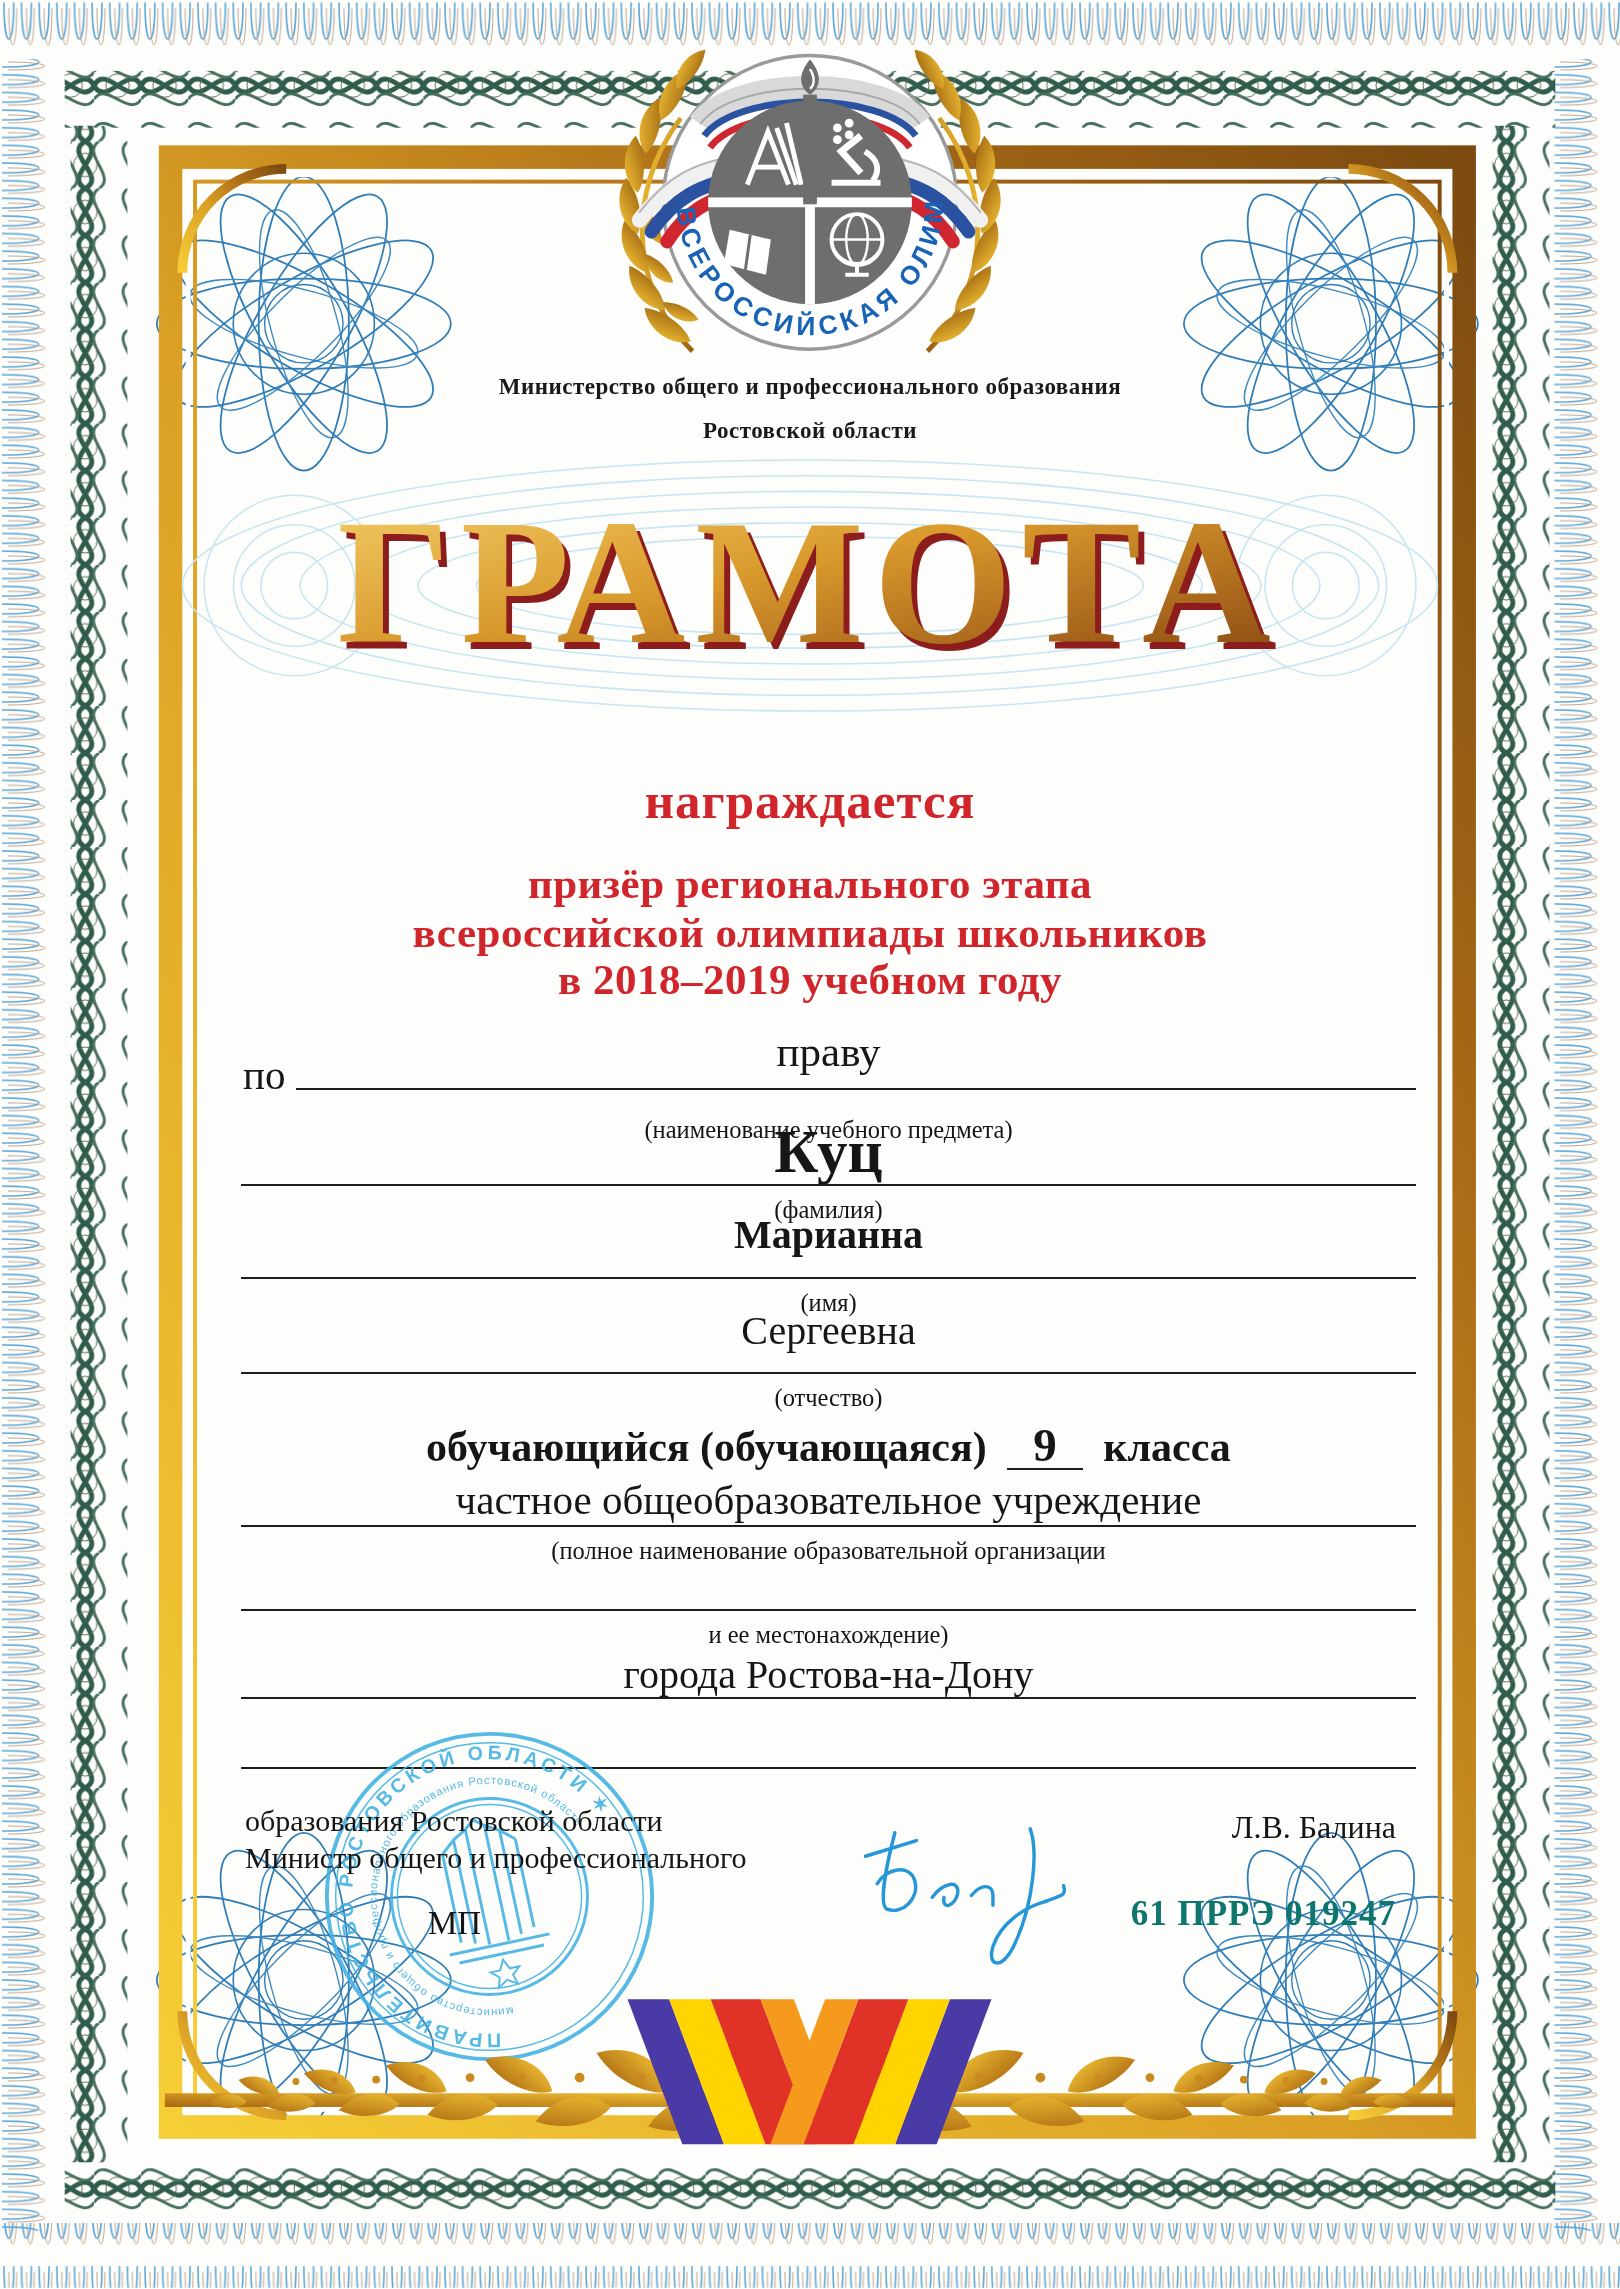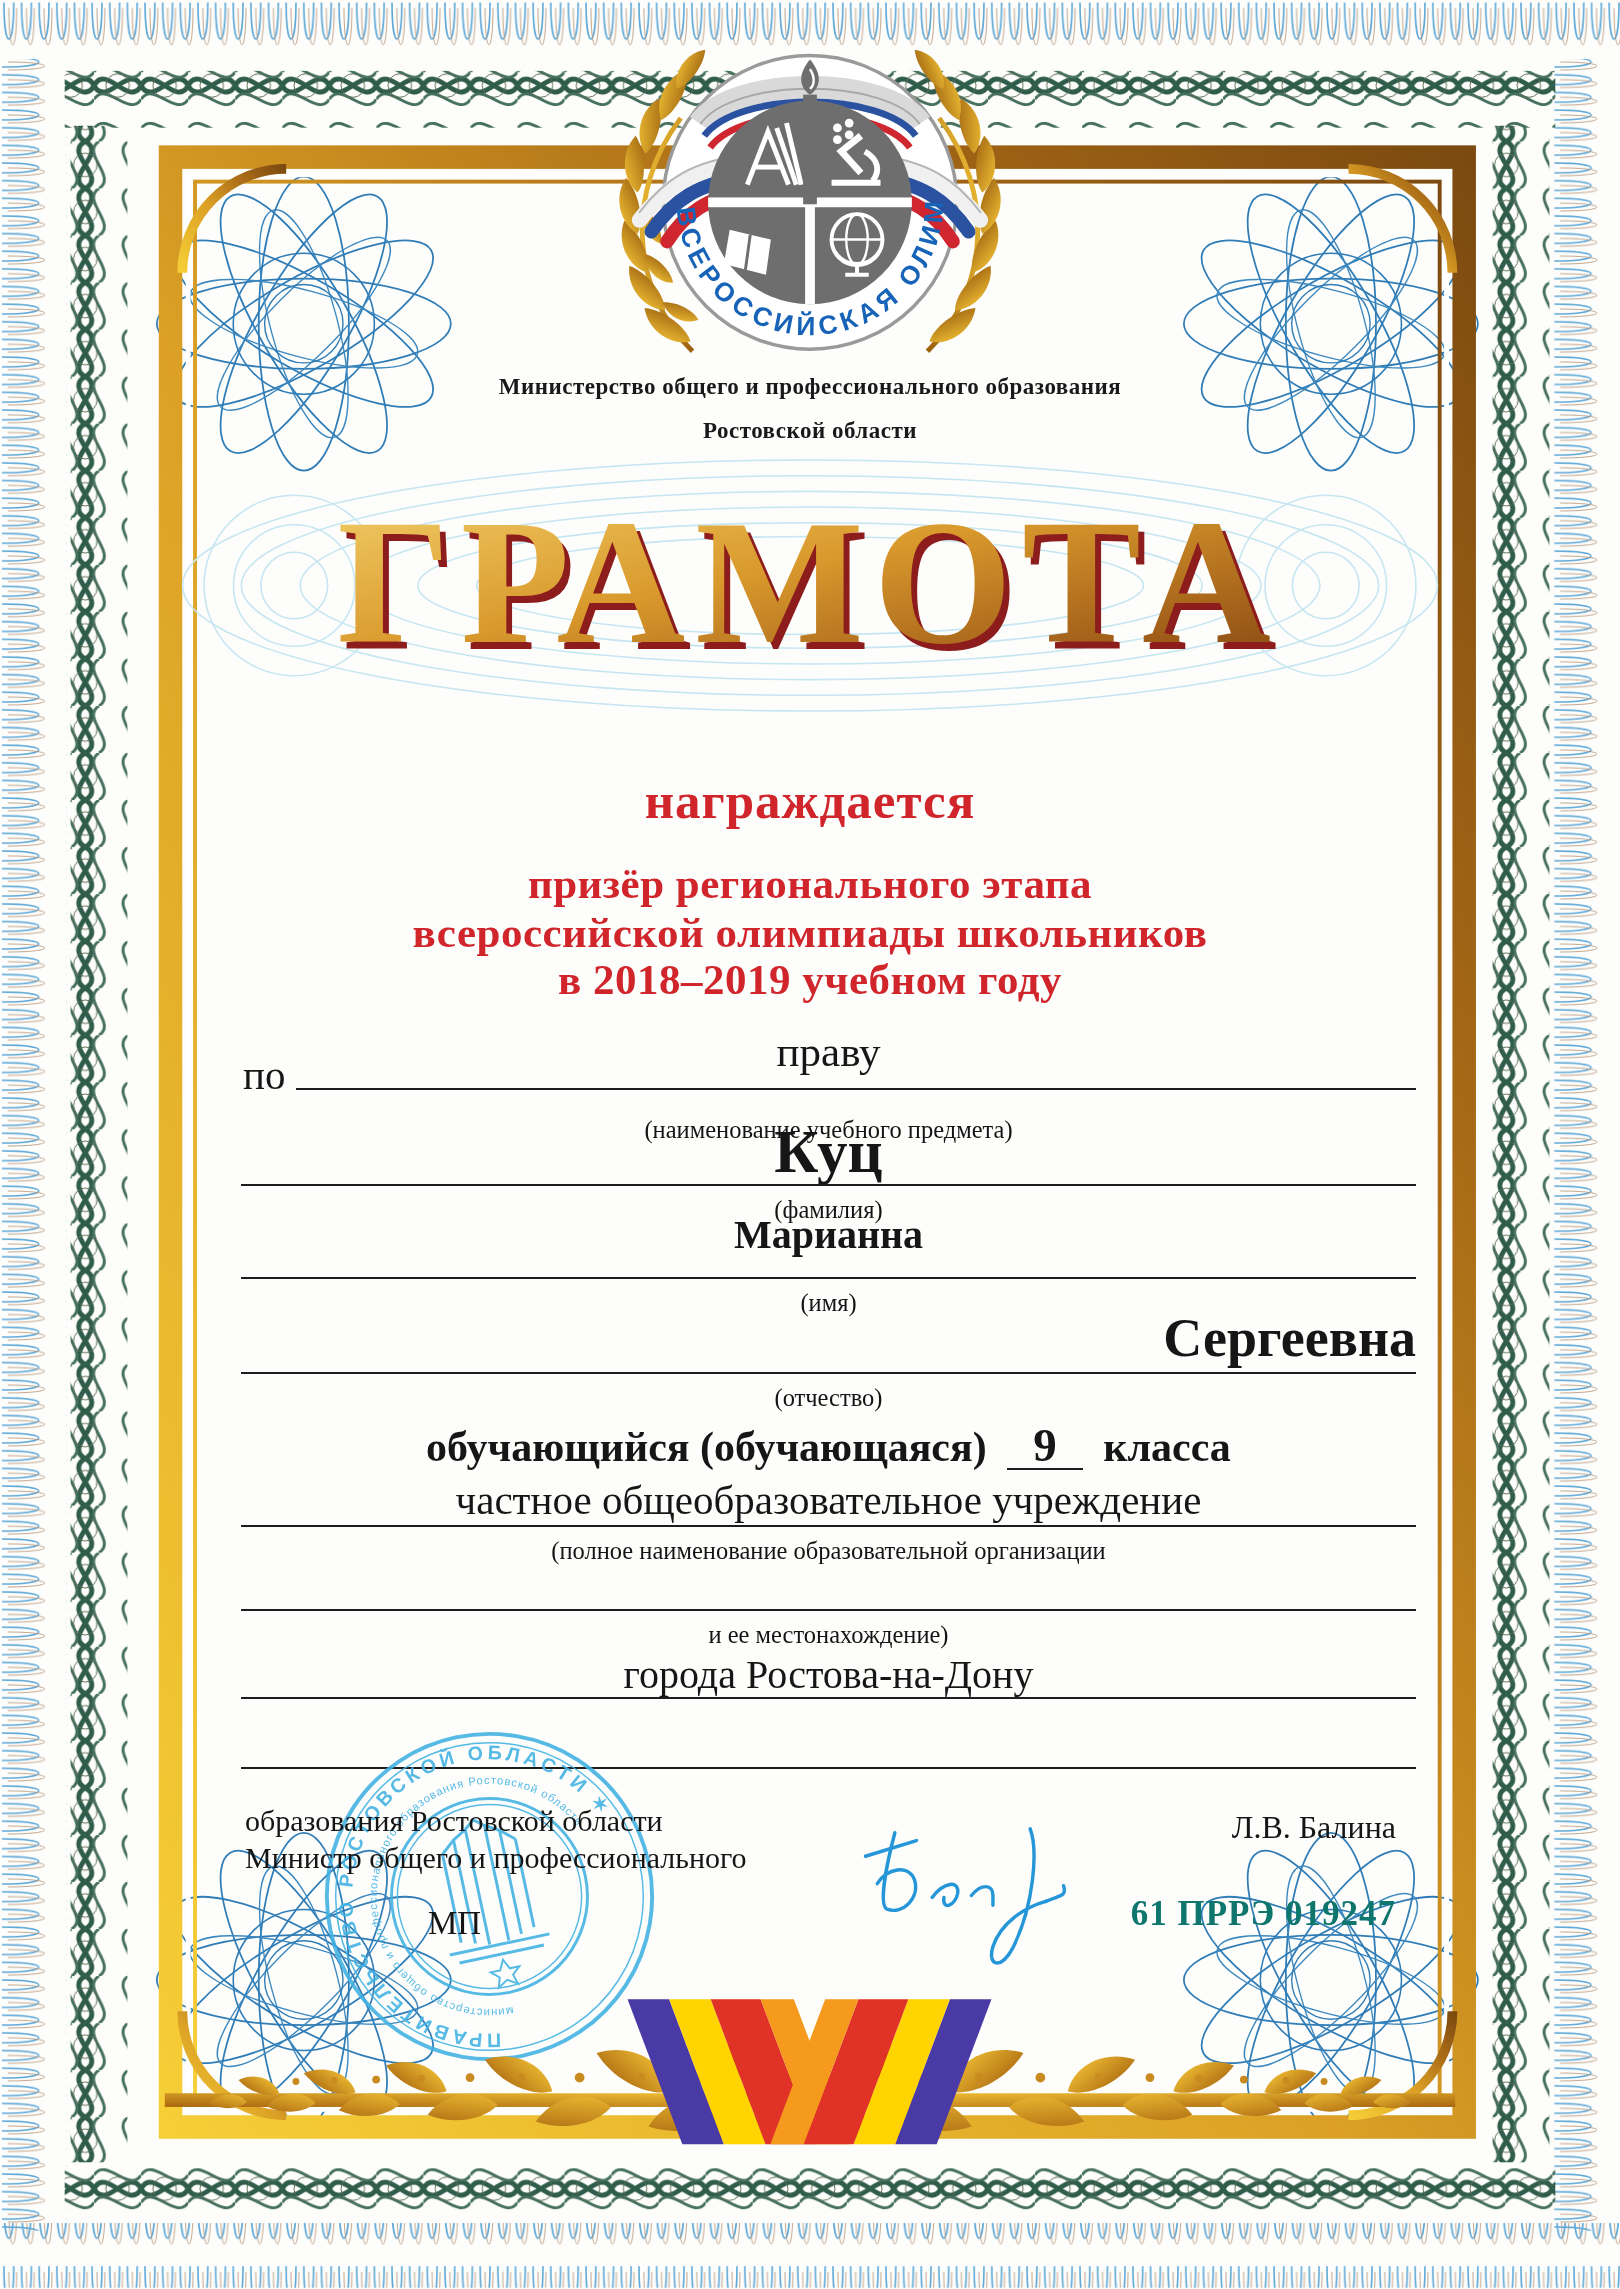--- a/index.html
+++ b/index.html
@@ -21,21 +21,21 @@
   .fline{left:241px;right:204px;height:0;border-bottom:2.9px solid #1d1d1d;}
   .fcap{left:241px;right:204px;text-align:center;font-size:24.5px;color:#141414;}
   .subject-prefix{left:243px;top:1051px;font-size:41px;color:#161616;}
   .subject-val{top:1027px;font-size:43px;}
   .subject-line{left:296px;right:204px;top:1088px;height:0;border-bottom:2.9px solid #1d1d1d;}
   .cap-subject{top:1104px;margin-top:12px;}
   .surname-val{top:1117px;font-size:61px;font-weight:bold;}
   .line-surname{top:1184px}.cap-surname{top:1196px}
   .name-val{top:1211px;font-size:40px;font-weight:bold;}
   .line-name{top:1277px}.cap-name{top:1289px}
-  .patr-val{top:1307px;font-size:54px;font-weight:bold;text-align:right;}
+  .patr-val{top:1307px;font-size:40px;font-weight:normal;}
   .line-patr{top:1372px}.cap-patr{top:1384px}
   .grade-row{left:241px;right:204px;top:1423px;text-align:center;
     font-size:42px;font-weight:bold;color:#161616;}
   .grade-num{display:inline-block;min-width:76px;border-bottom:2.9px solid #1d1d1d;
     font-size:47px;text-align:center;line-height:45px;margin:0 9.8px;}
   .schooltype-val{top:1476px;font-size:41px;}
   .line-schooltype{top:1525px}.cap-schooltype{top:1537px}
   .lyceum-val{top:1562px;font-size:41px;}
   .line-lyceum{top:1609px}.cap-lyceum{top:1621px}
   .location-val{top:1651px;font-size:40px;}

